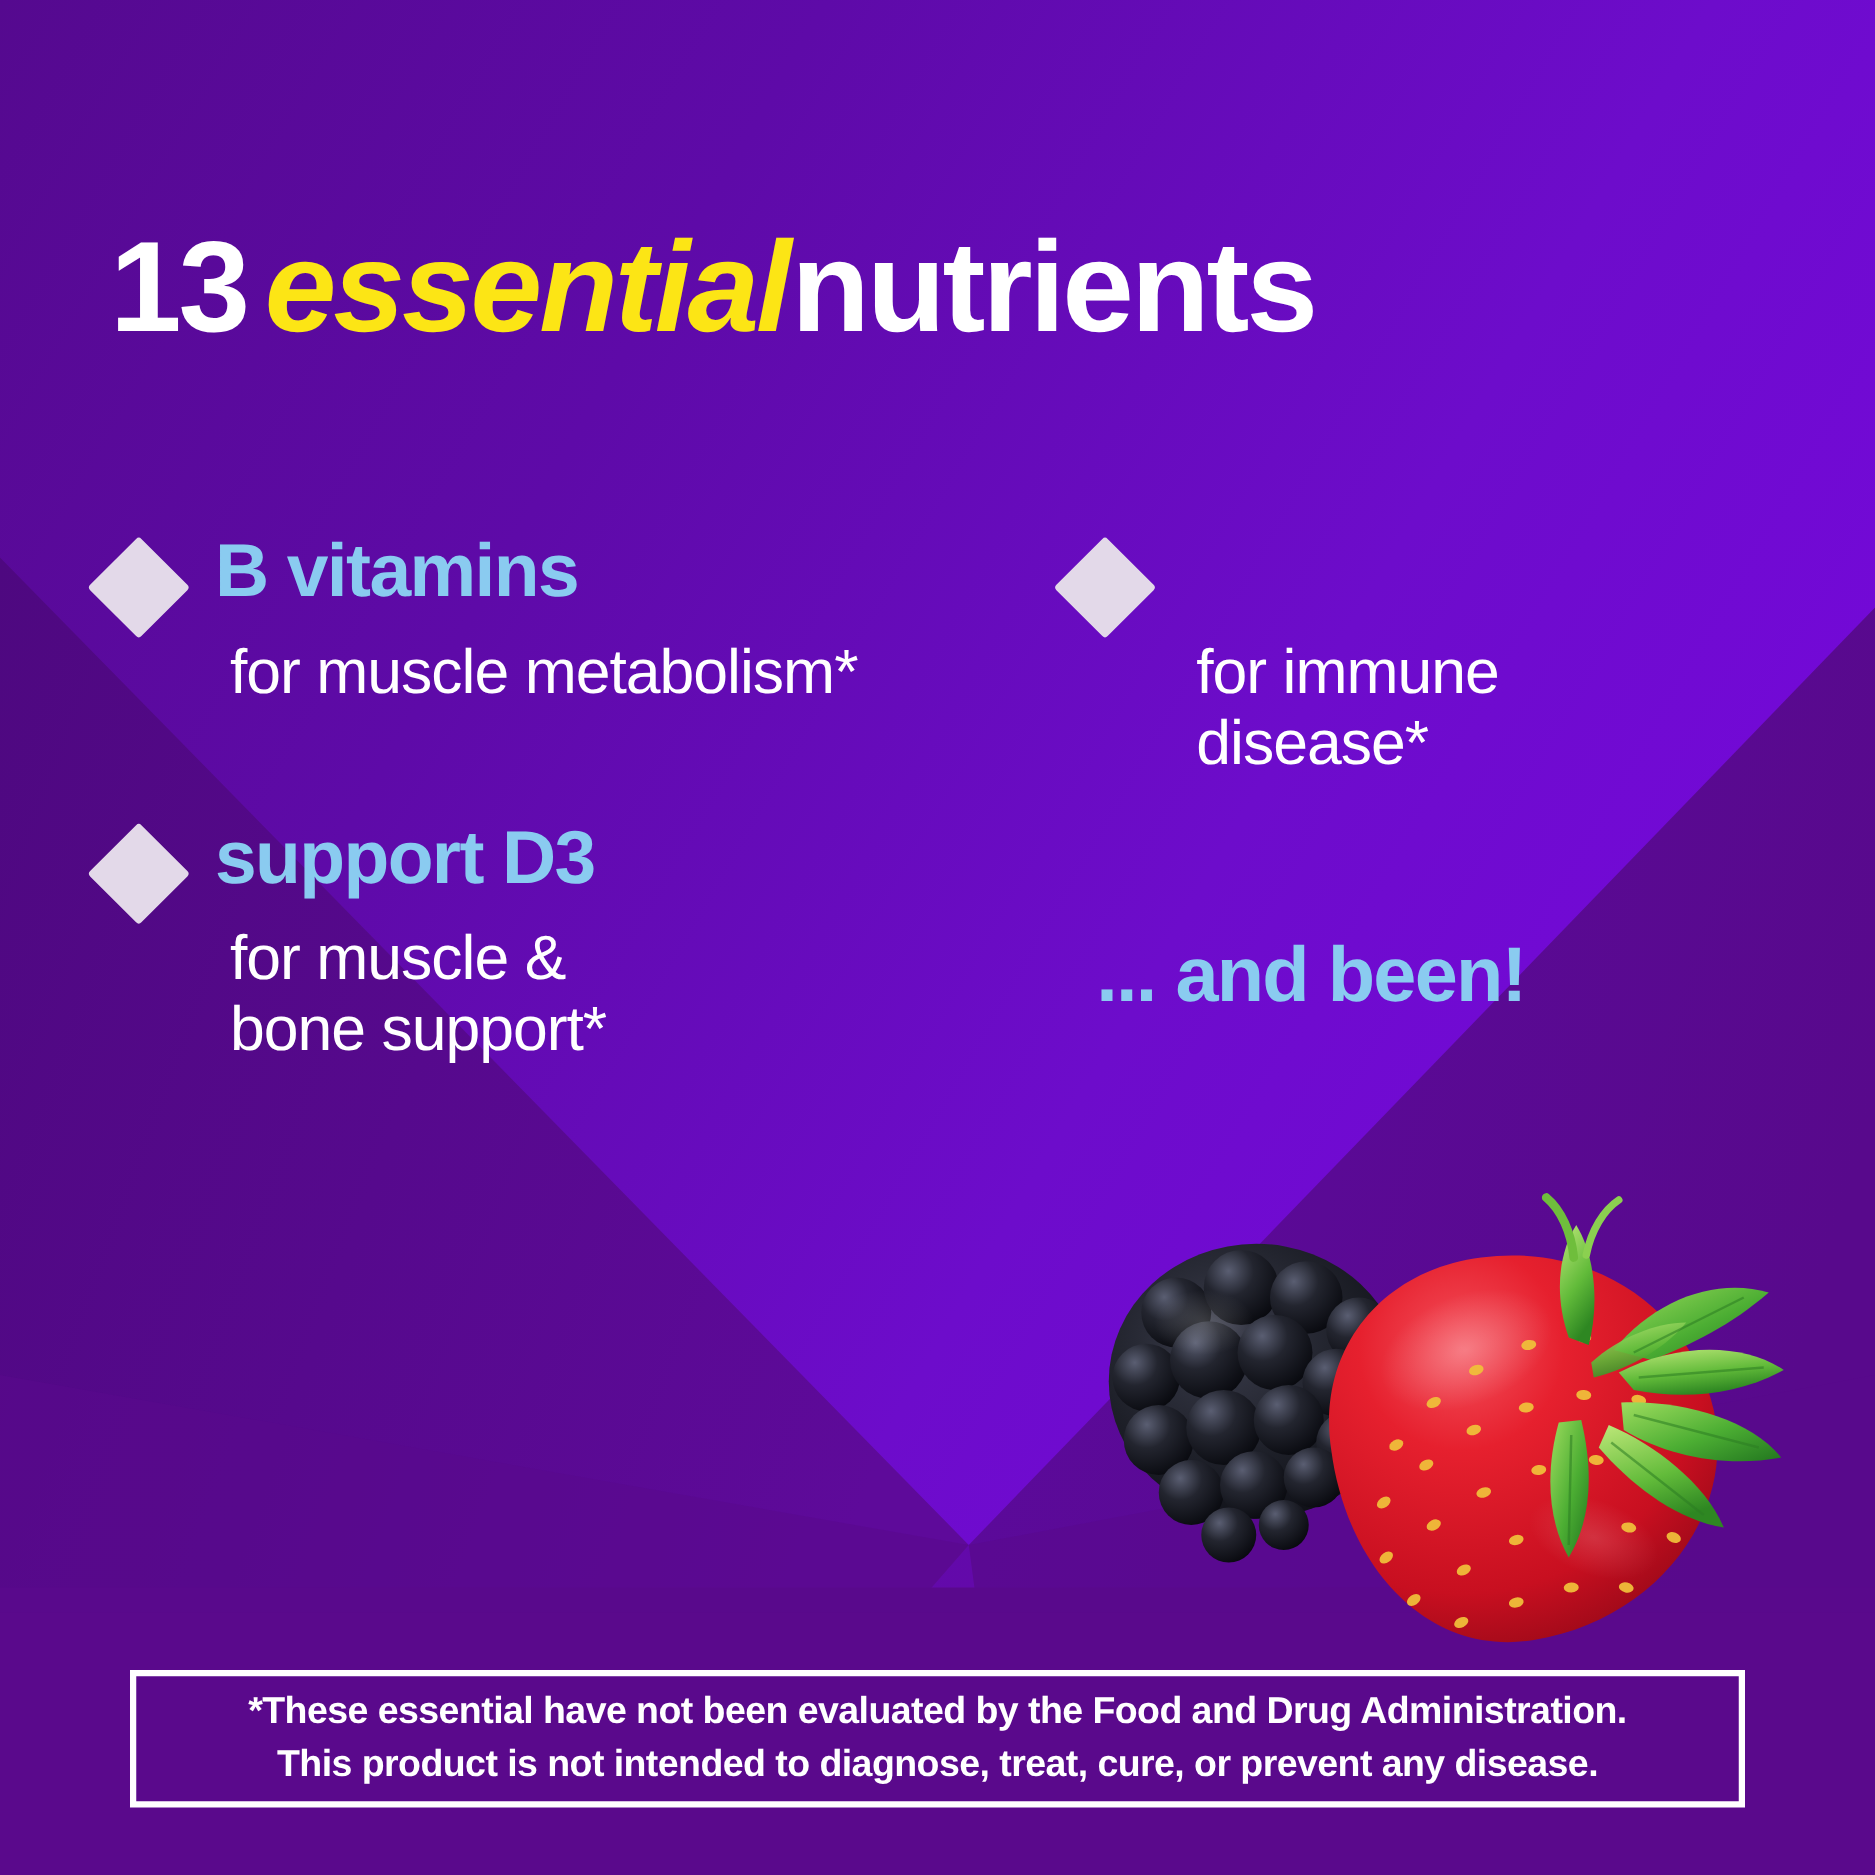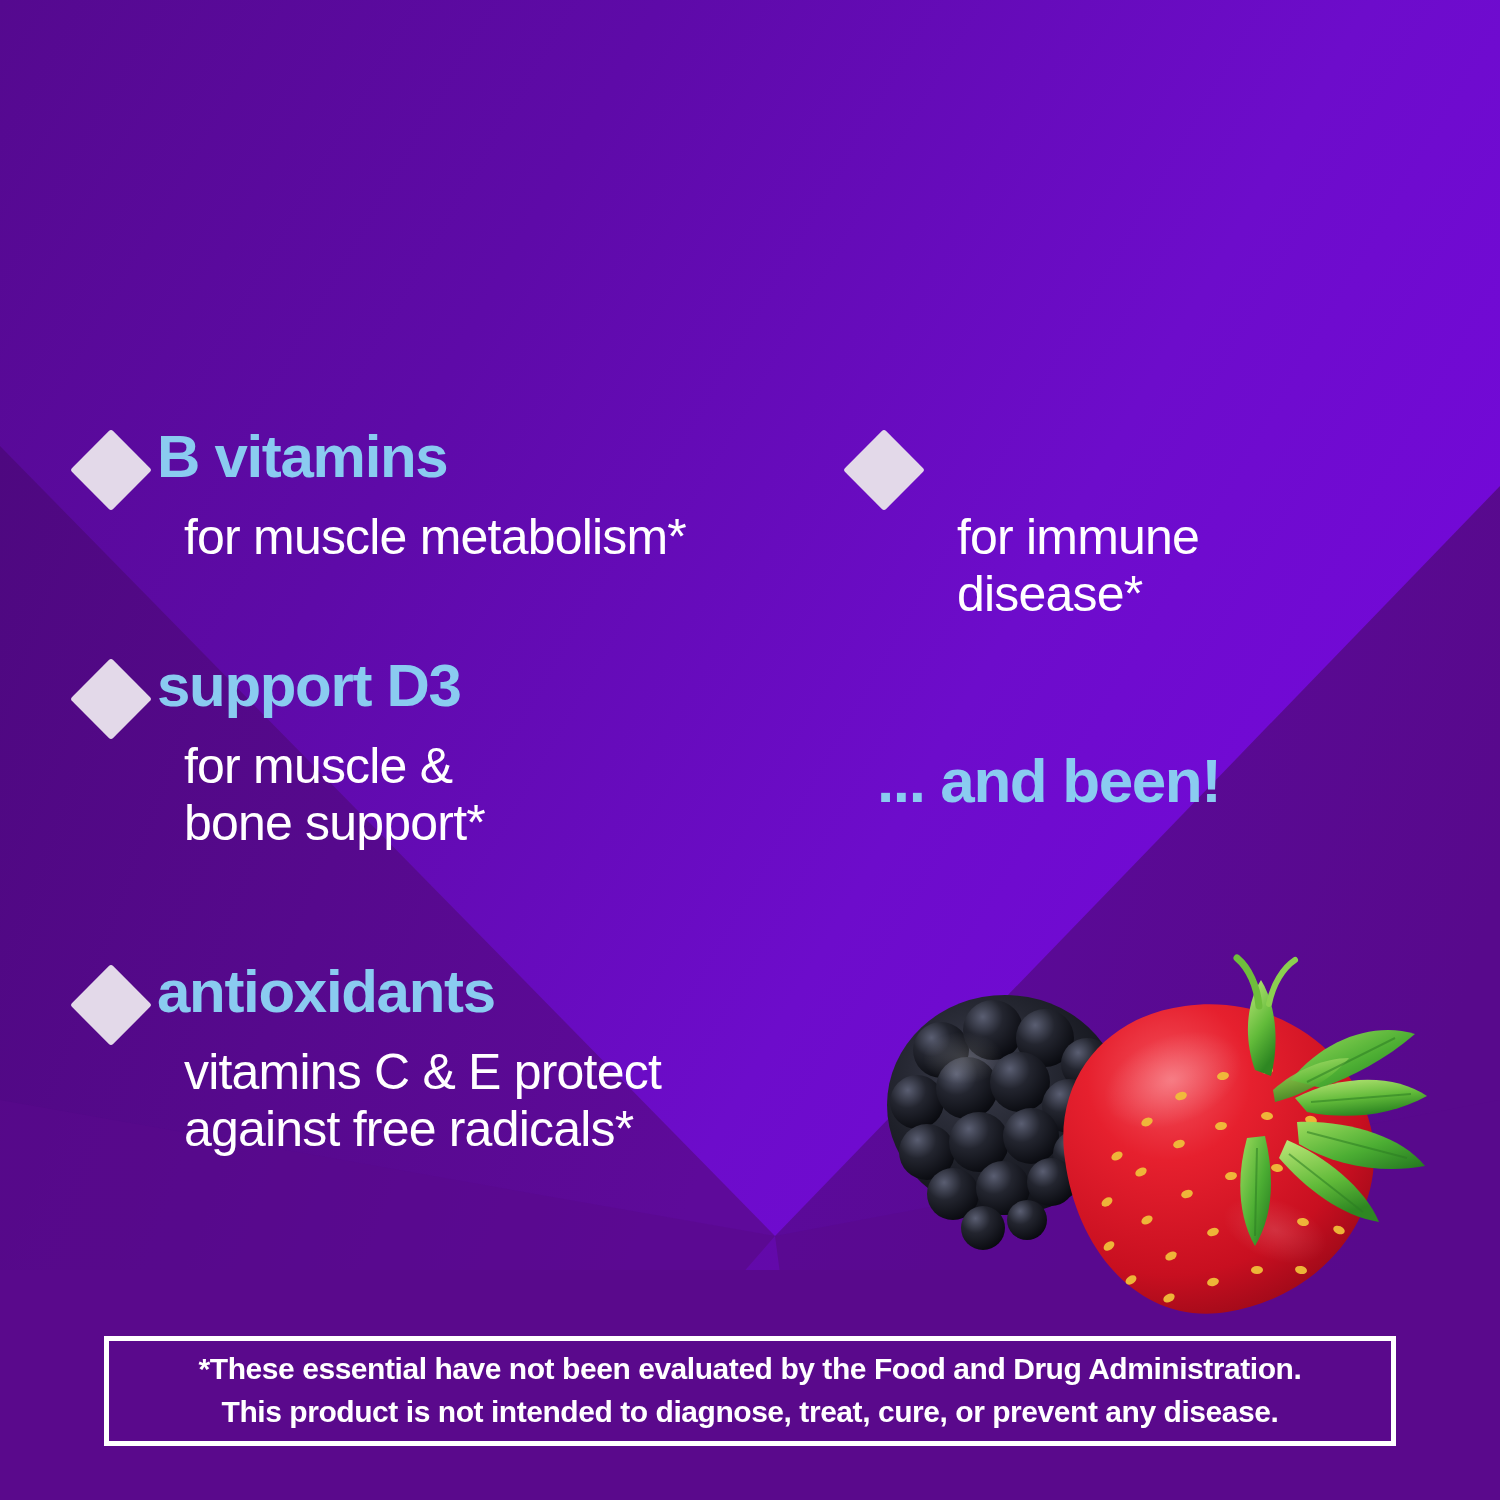--- a/index.html
+++ b/index.html
@@ -56,21 +56,21 @@
   .col-left  { left: 82px;  top: 425px; width: 790px; }
   .col-right { left: 855px; top: 425px; width: 580px; }
 
   .bullet {
     position: relative;
     margin-bottom: 0;
   }
   .bullet-row {
     display: flex;
     align-items: flex-start;
-    gap: 17px;
+    gap: 32px;
   }
   .diamond {
     flex: 0 0 auto;
     width: 58px;
     height: 58px;
     margin-top: 16px;
     background: #E3D9E9;
     transform: rotate(45deg);
     border-radius: 3px;
   }
@@ -164,20 +164,23 @@
     <polygon points="0,430 775,1236 1500,472 1500,1500 0,1500" fill="url(#gChev)" opacity="0"></polygon>
 
     <polygon points="0,446 0,1500 545,1500 775,1236" fill="url(#gDarkL)"></polygon>
 
     <polygon points="1500,486 1500,1500 810,1500 775,1236" fill="url(#gDarkR)"></polygon>
 
     <rect x="0" y="1270" width="1500" height="230" fill="#5A098C"></rect>
     <polygon points="0,1100 775,1236 1500,1100 1500,1290 0,1290" fill="#5A098C" opacity="0.55"></polygon>
   </svg>
 
+  <div class="headline">
+    <span class="h-num">13</span><span class="h-em">essential</span><span class="h-tail">nutrients</span>
+  </div>
 
   <div class="col col-left">
 
     <div class="bullet b1">
       <div class="bullet-row">
         <span class="diamond"></span>
         <span class="b-title">B vitamins</span>
       </div>
       <div class="b-sub">
         <span class="l">for muscle metabolism*</span>
@@ -188,30 +191,20 @@
       <div class="bullet-row">
         <span class="diamond"></span>
         <span class="b-title">support D3</span>
       </div>
       <div class="b-sub">
         <span class="l">for muscle &amp;</span>
         <span class="l">bone support*</span>
       </div>
     </div>
 
-    <div class="bullet b3">
-      <div class="bullet-row">
-        <span class="diamond"></span>
-        <span class="b-title">antioxidants</span>
-      </div>
-      <div class="b-sub">
-        <span class="l">vitamins C &amp; E protect</span>
-        <span class="l">against free radicals*</span>
-      </div>
-    </div>
 
   </div>
 
   <div class="col col-right">
 
     <div class="bullet r1">
       <div class="bullet-row">
         <span class="diamond"></span>
       </div>
       <div class="b-sub">

